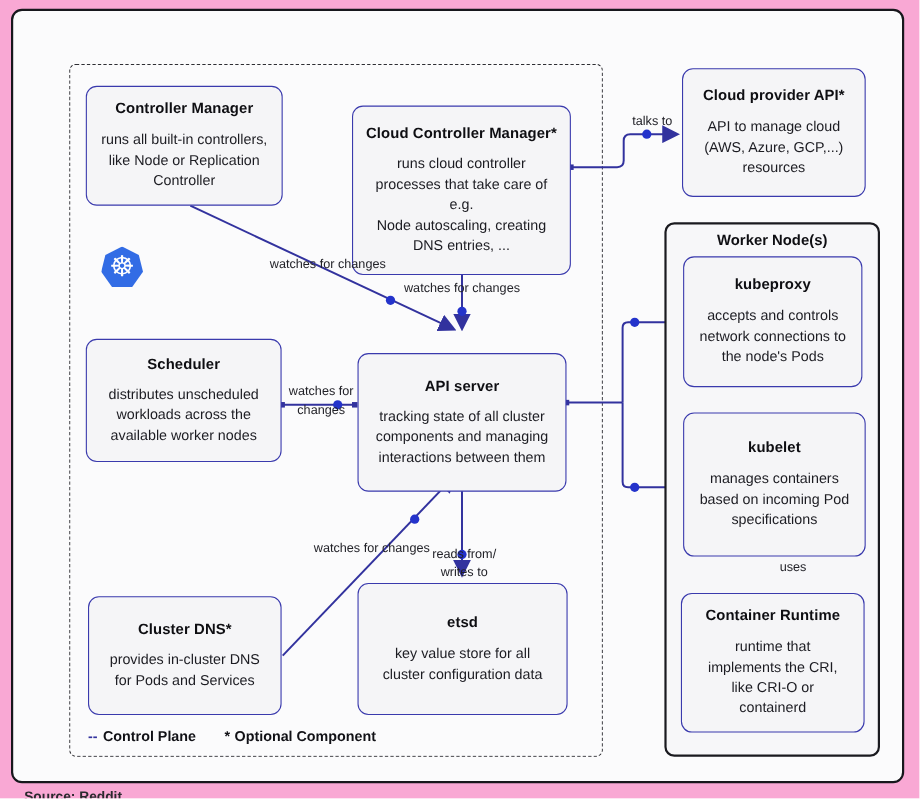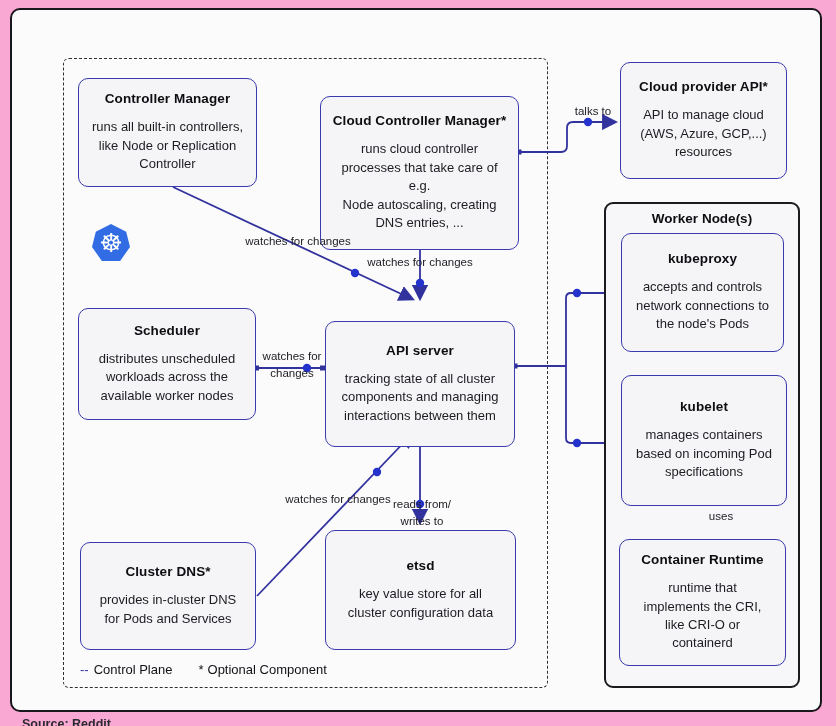--- a/index.html
+++ b/index.html
@@ -34,21 +34,21 @@
   .worker-title{
     position:absolute;left:604px;top:211px;width:196px;text-align:center;
     font-weight:700;font-size:13.5px;color:#0e0e12;
   }
   .edge-label{
     position:absolute;font-size:11.5px;color:#222228;text-align:center;
     white-space:pre-line;line-height:1.5;
   }
   .legend{
     position:absolute;left:80px;top:662px;display:flex;gap:26px;
-    font-size:13px;font-weight:400;color:#111116;
+    font-size:13px;font-weight:700;color:#111116;
   }
   .legend .dash{color:#32329e;margin-right:5px;}
   .legend .star{margin-right:4px;}
   .k8s-logo{
     position:absolute;left:92px;top:224px;width:38px;height:37px;
     background:#326ce5;display:flex;align-items:center;justify-content:center;
     clip-path:polygon(50% 0%,90% 21%,100% 62%,74% 100%,26% 100%,0% 62%,10% 21%);
   }
   .k8s-logo .wheel{color:#ffffff;font-size:26px;line-height:1;font-family:"DejaVu Sans",sans-serif;}
   .source-note{

